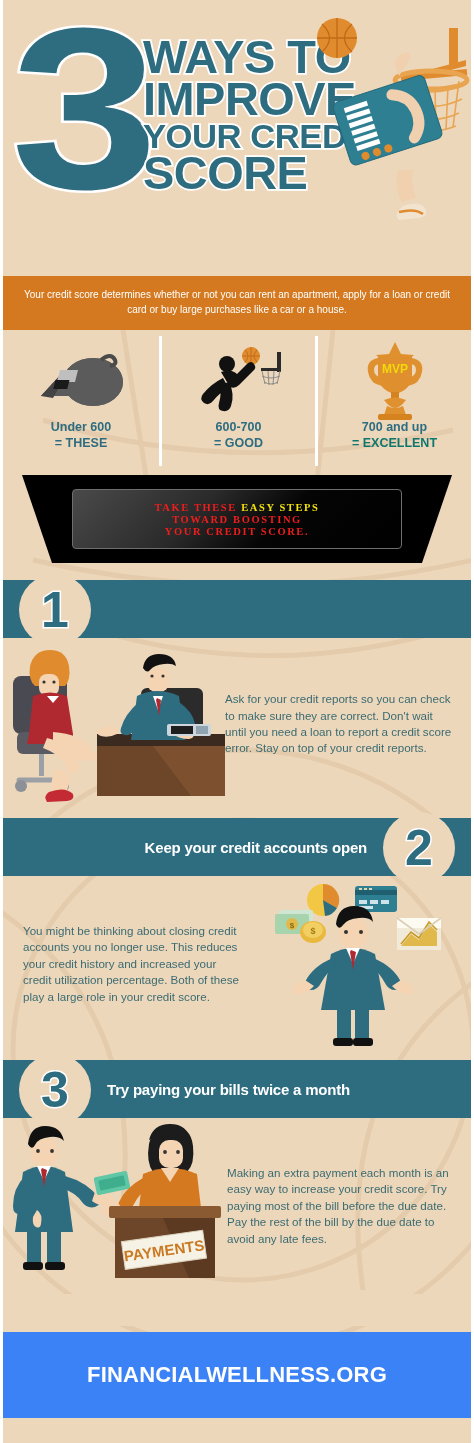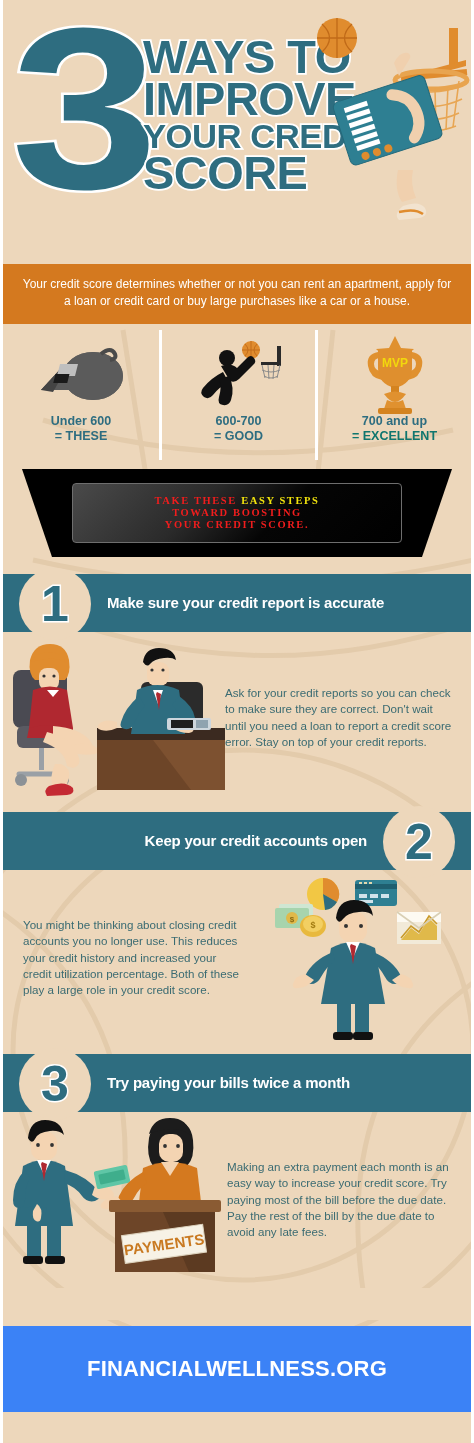--- a/index.html
+++ b/index.html
@@ -67,24 +67,24 @@
 
   .hero-art { position: absolute; right: 0; top: 0; width: 190px; height: 258px; }
 
   
   .intro {
     position: relative;
     z-index: 2;
     background: #d4791f;
     color: #ffffff;
     text-align: center;
-    font-size: 12px;
+    font-size: 10px;
     line-height: 1.45;
     padding: 12px 18px 13px 18px;
-    margin: 6px 0 6px 0;
+    margin: 18px 0 6px 0;
   }
 
   
   .tiers {
     position: relative;
     z-index: 2;
     display: flex;
     height: 130px;
   }
   .tier {
@@ -381,21 +381,20 @@
         <div class="sb-line sb-red">TOWARD BOOSTING</div>
         <div class="sb-line sb-red">YOUR CREDIT SCORE.</div>
       </div>
     </div>
   </div>
 
   <div class="step-header left-num">
     <div class="step-badge l">
       <span>1</span>
     </div>
-    <div class="step-title">Make sure your credit report is accurate</div>
   </div>
 
   <div class="step-body s1">
     <div class="step-art">
       <svg width="222" height="172" viewBox="0 0 222 172">
 
         <g>
           <rect x="10" y="38" width="54" height="58" rx="8" fill="#4a4a52"></rect>
           <rect x="14" y="94" width="50" height="22" rx="6" fill="#5a5a62"></rect>
           <rect x="36" y="116" width="5" height="22" fill="#9aa0a6"></rect>

